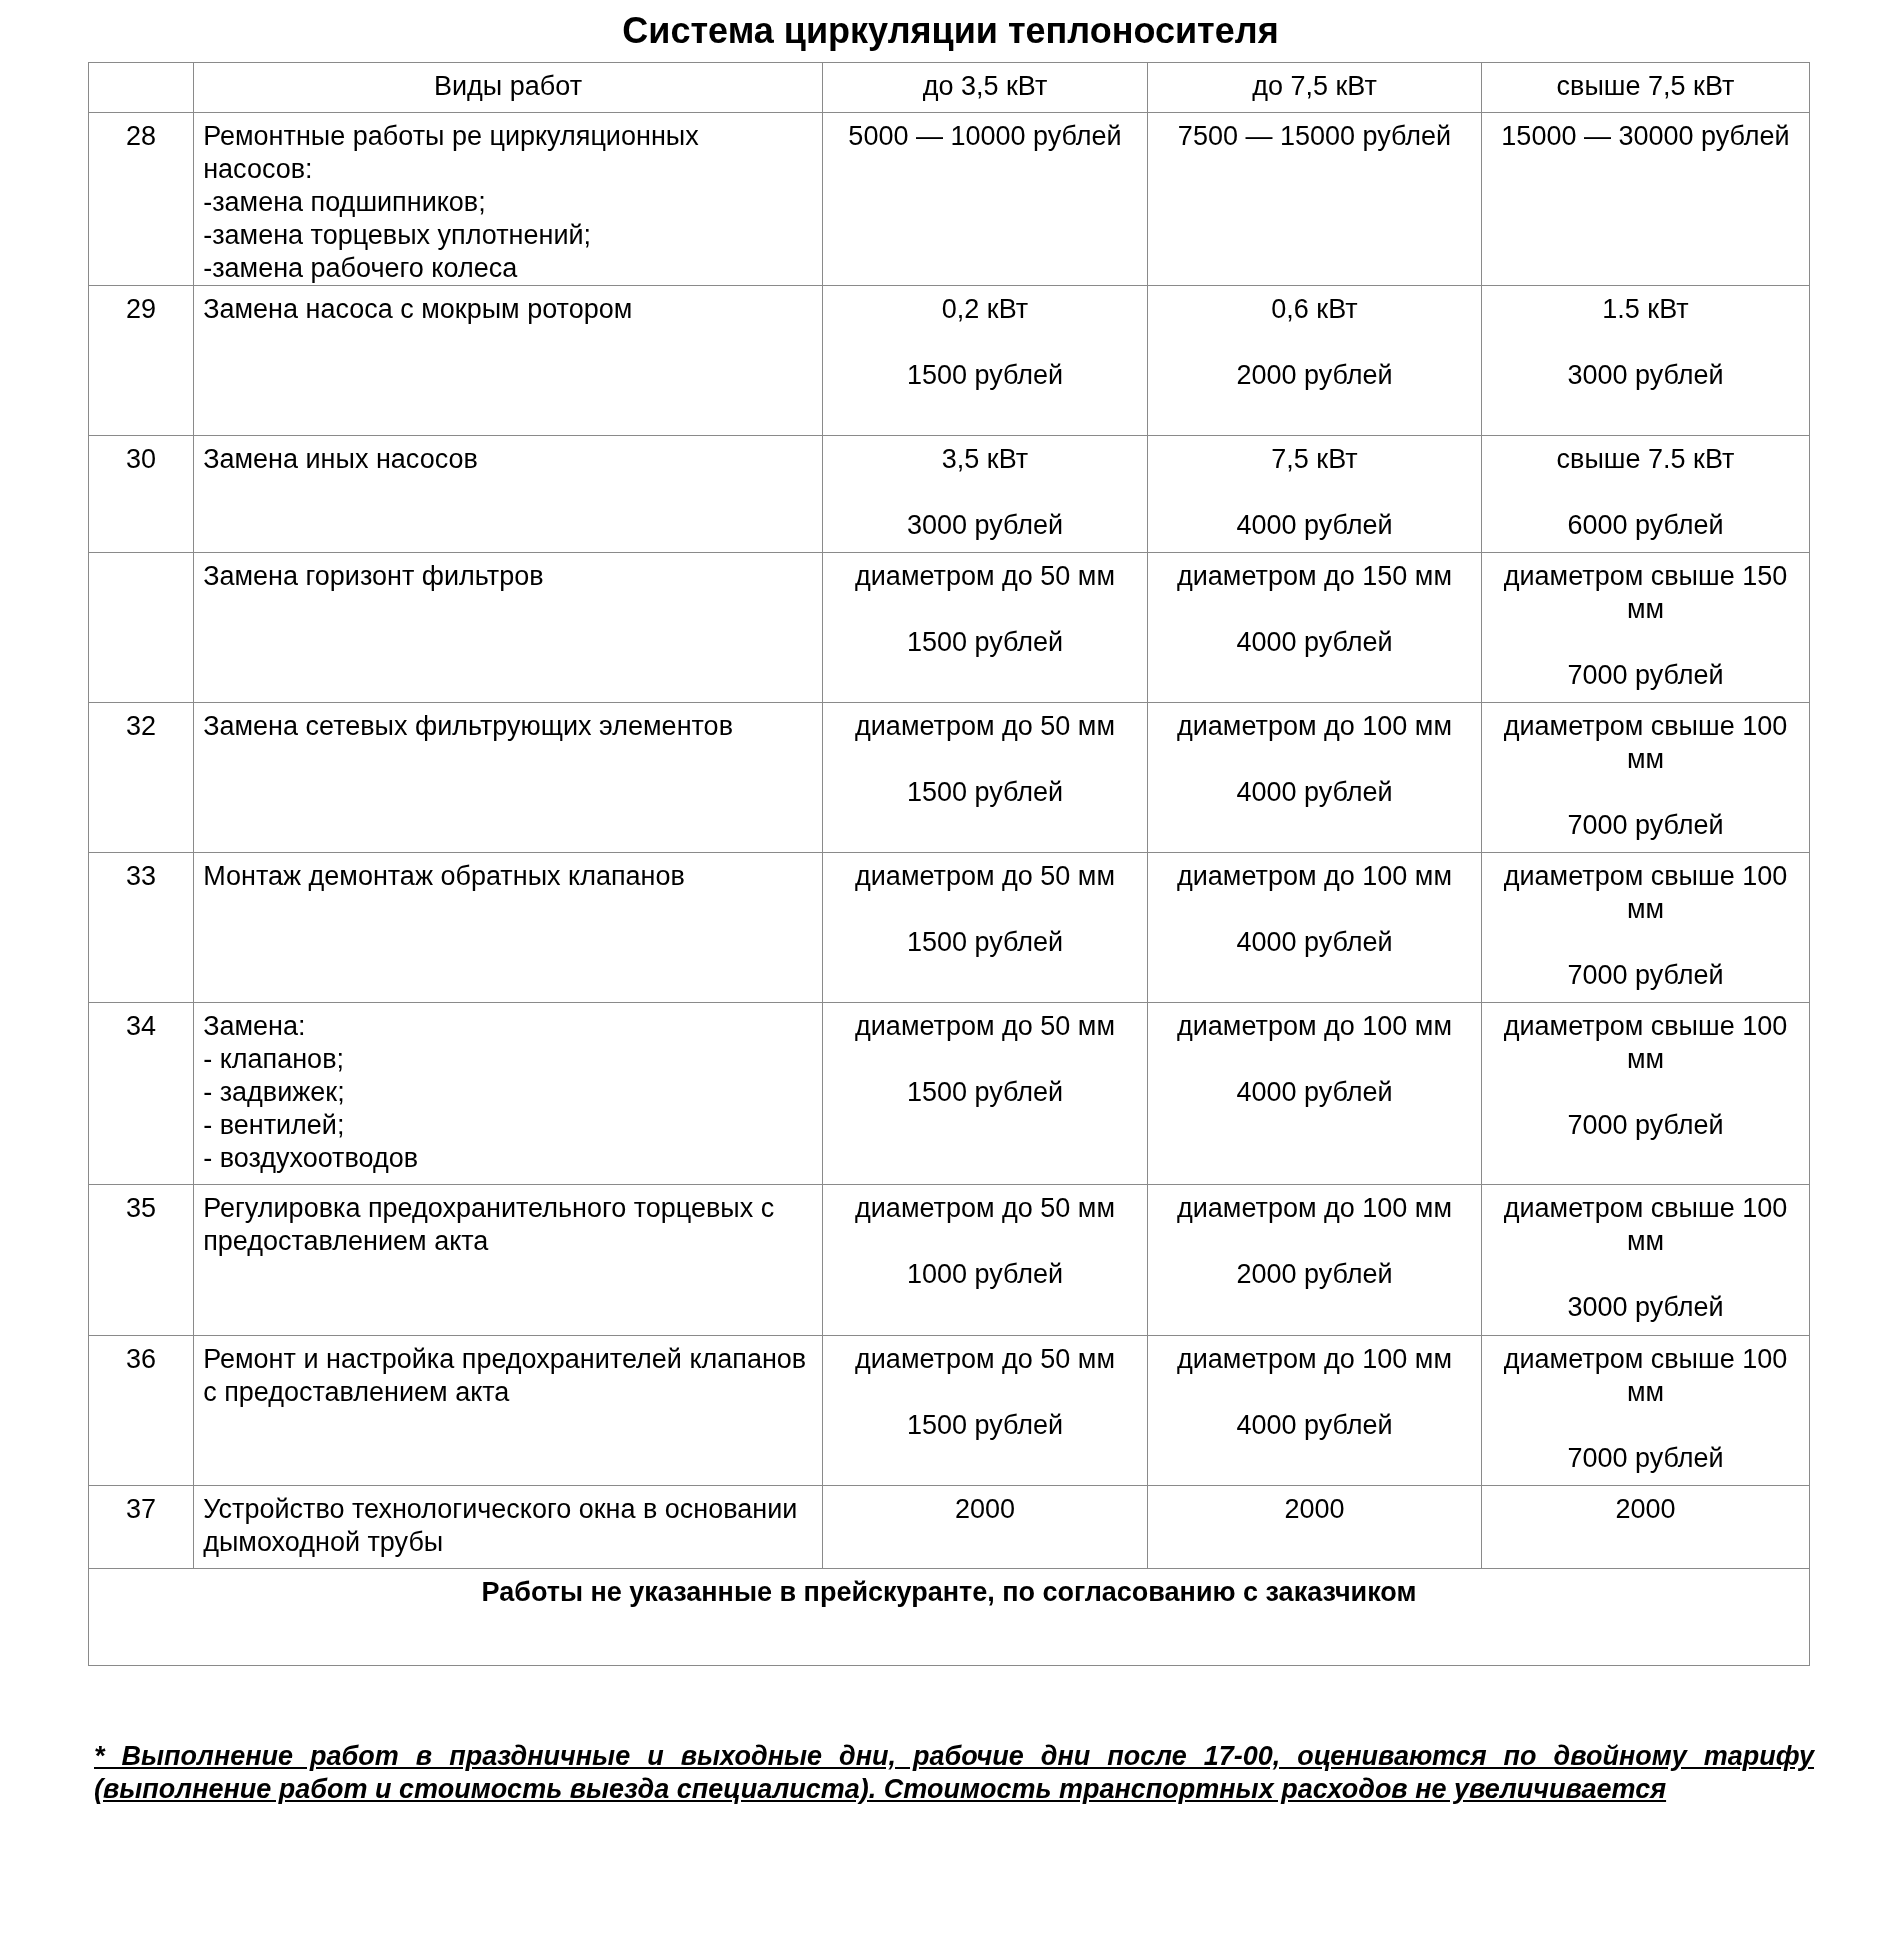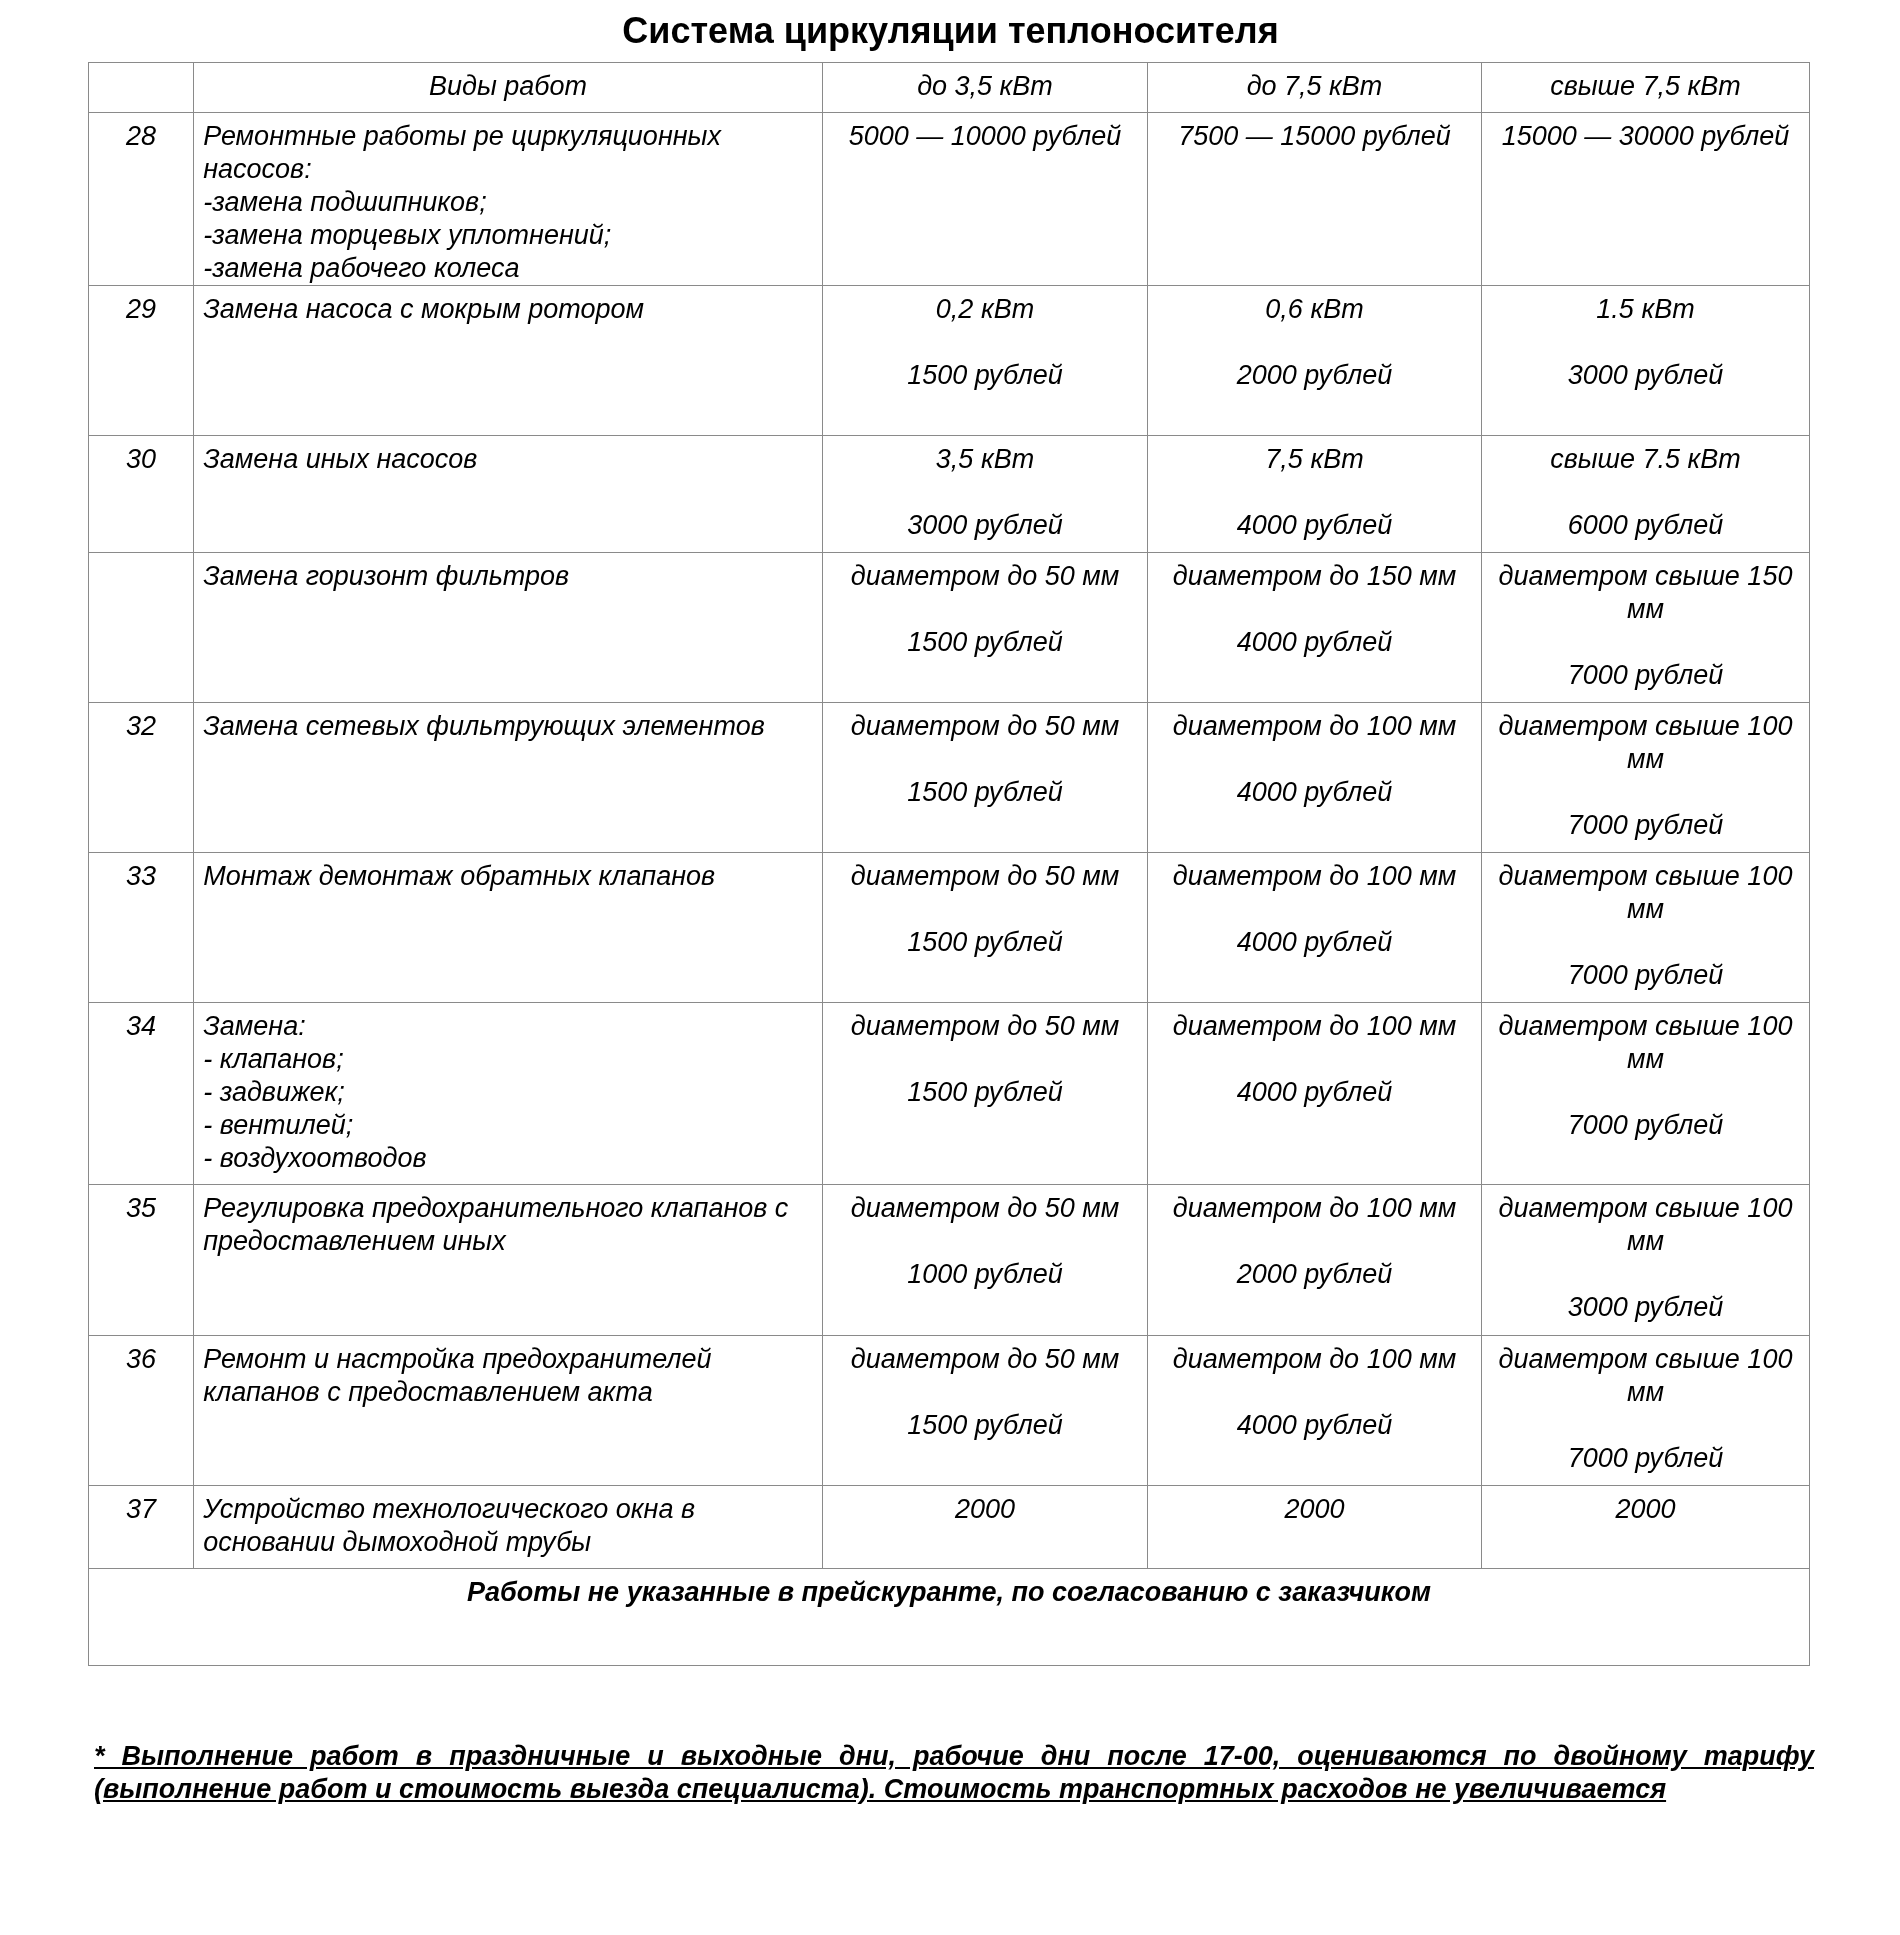--- a/index.html
+++ b/index.html
@@ -3,21 +3,21 @@
 <meta charset="utf-8">
 <style>
   html, body { margin: 0; padding: 0; background: #ffffff; }
   body { width: 1901px; height: 1936px; position: relative; overflow: hidden;
          font-family: "Liberation Sans", sans-serif; color: #000; }
   .title { position: absolute; left: 0; width: 1901px; top: 12.3px; text-align: center;
            font-weight: bold; font-size: 36px; line-height: 37px; }
   table.price { position: absolute; left: 88px; top: 62px; border-collapse: collapse;
                 table-layout: fixed; width: 1722px; }
   table.price td { border: 1.5px solid #8a8a8a; vertical-align: top; font-size: 27px;
-                   line-height: 33px; padding: 7px 9.2px 0 9.2px; box-sizing: border-box; font-style: italic; }
+                   line-height: 33px; padding: 7px 9.2px 0 9.2px; box-sizing: border-box; }
   td.num { text-align: center; }
   td.work { text-align: left; }
   td.val { text-align: center; }
   td.hdr { text-align: center; }
   td.footer-cell { text-align: center; font-weight: bold; }
   .line { display: block; white-space: pre-wrap; }
   .gap { display: block; height: 33px; }
   .footnote { position: absolute; left: 94px; width: 1720px; top: 1740px;
               font-size: 27px; line-height: 33px; font-weight: bold; font-style: italic;
               text-align: justify; text-decoration: underline; }
@@ -187,21 +187,21 @@
         </td>
         <td class="val">
           <span class="line">диаметром свыше 100 мм</span>
           <span class="gap"></span>
           <span class="line">7000 рублей</span>
         </td>
       </tr>
       <tr style="height: 151px;">
         <td class="num">35</td>
         <td class="work">
-          <span class="line">Регулировка предохранительного клапанов с предоставлением иных</span>
+          <span class="line">Регулировка предохранительного торцевых с предоставлением акта</span>
         </td>
         <td class="val">
           <span class="line">диаметром до 50 мм</span>
           <span class="gap"></span>
           <span class="line">1000 рублей</span>
         </td>
         <td class="val">
           <span class="line">диаметром до 100 мм</span>
           <span class="gap"></span>
           <span class="line">2000 рублей</span>

